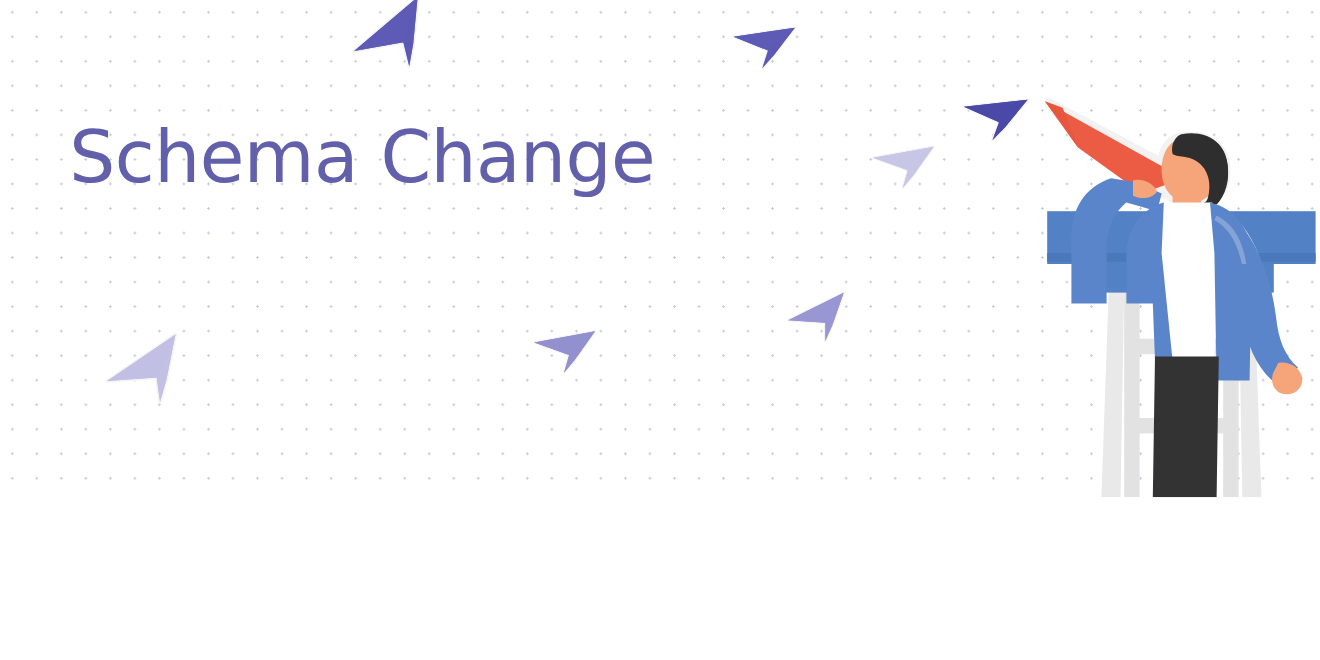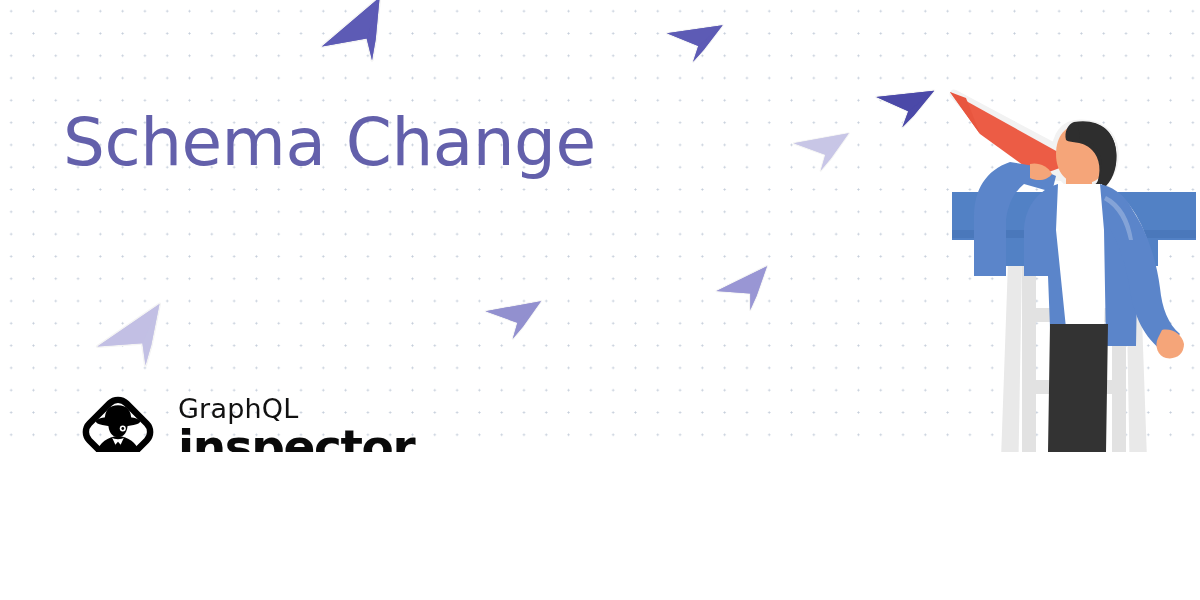--- a/index.html
+++ b/index.html
@@ -137,51 +137,20 @@
           <path d="M96 6 L2 30 L58 46 L52 74 L68 52 Z" fill="#c2bfe4"></path>
           <path d="M96 6 L58 46 L52 74 L68 52 Z" fill="#c2bfe4" opacity="0.85"></path>
           <path d="M96 6 L2 30 L58 46 Z" fill="#c2bfe4"></path>
         </svg></div>
     </div>
 
   <div id="title-block">
     <div class="title-line">Schema Change</div>
   </div>
 
-  <div id="logo-block">
-    <svg id="logo-mark" viewBox="0 0 100 100">
-
-      <rect x="21.5" y="21.5" width="57" height="57" rx="13" ry="13" transform="rotate(45 50 50)" fill="none" stroke="#000000" stroke-width="7"></rect>
-
-      <g fill="#000000">
-
-        <ellipse cx="50" cy="38.5" rx="24" ry="5.6"></ellipse>
-
-        <path d="M35.5 38 C35.5 26 40.5 21 50 21 C59.5 21 64.5 26 64.5 38 Z"></path>
-
-        <path d="M39.5 41 C39.5 50 43.5 55.5 50 55.5 C56.5 55.5 60.5 50 60.5 41 Z"></path>
-
-        <circle cx="55.2" cy="46.2" r="3.3" fill="#ffffff"></circle>
-        <circle cx="55.2" cy="46.2" r="1.5" fill="#000000"></circle>
-
-        <path d="M50 54 C36 56 26.5 64 24.5 80 L75.5 80 C73.5 64 64 56 50 54 Z"></path>
-
-        <path d="M43.5 56 L50 70 L56.5 56 C54.5 58.5 45.5 58.5 43.5 56 Z" fill="#ffffff"></path>
-
-        <path d="M50 60.5 L53.2 64 L51.6 76 L48.4 76 L46.8 64 Z"></path>
-
-        <path d="M33 63 C28 68 25.5 74 24.8 80 L38 80 C36 73 34.5 67 33 63 Z" fill="#000000"></path>
-        <path d="M67 63 C72 68 74.5 74 75.2 80 L62 80 C64 73 65.5 67 67 63 Z" fill="#000000"></path>
-      </g>
-    </svg>
-    <div id="logo-words">
-      <span id="logo-word-graphql">GraphQL</span>
-      <span id="logo-word-inspector">inspector</span>
-    </div>
-  </div>
 
   <svg id="illustration" viewBox="0 0 280 520">
 
     <g shape-rendering="geometricPrecision">
       <path d="M78 182 L92 182 L86 520 L66 520 Z" fill="#e9e9e9"></path>
       <path d="M196 182 L210 182 L222 520 L202 520 Z" fill="#e9e9e9"></path>
       <rect x="92" y="182" width="14" height="338" fill="#e2e2e2"></rect>
       <rect x="182" y="182" width="14" height="338" fill="#e2e2e2"></rect>
       <rect x="104" y="228" width="80" height="14" fill="#e2e2e2"></rect>
       <rect x="104" y="300" width="82" height="14" fill="#e2e2e2"></rect>

